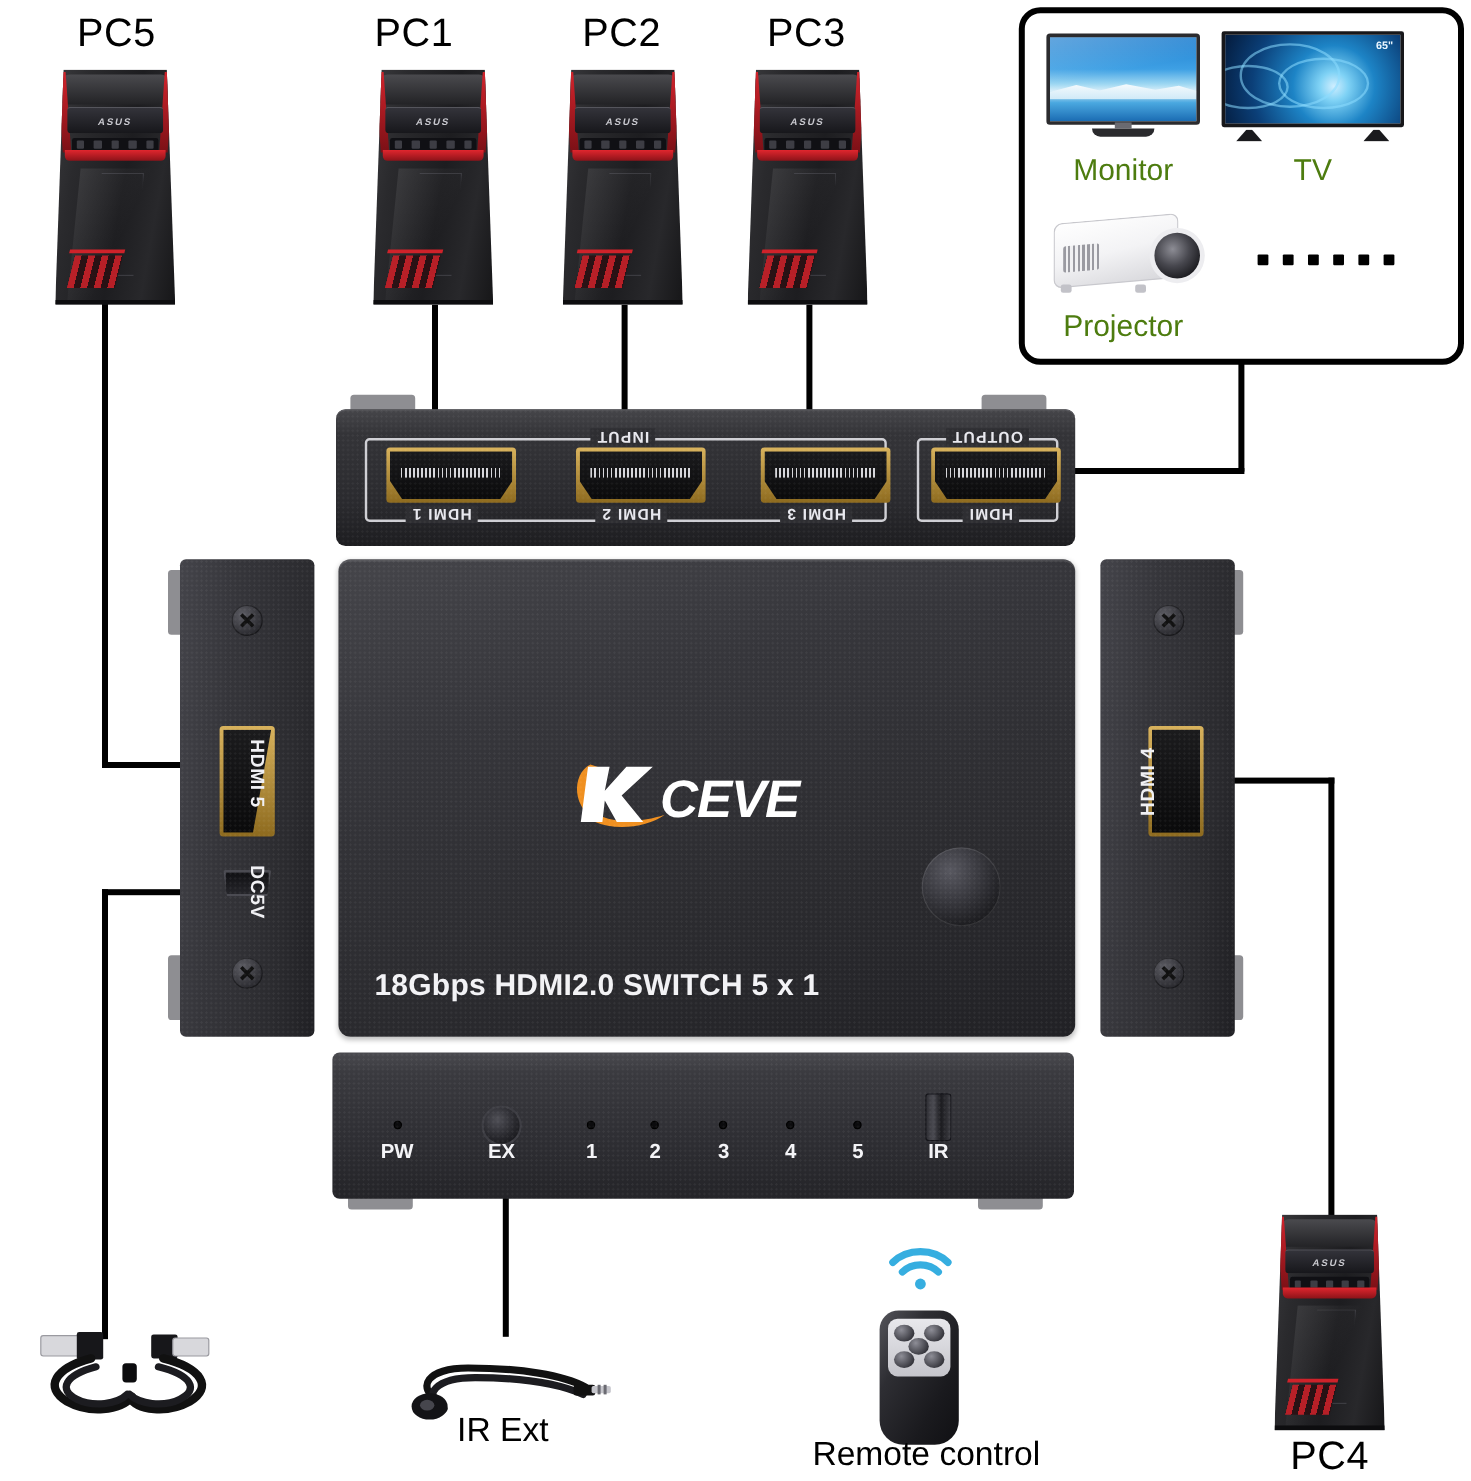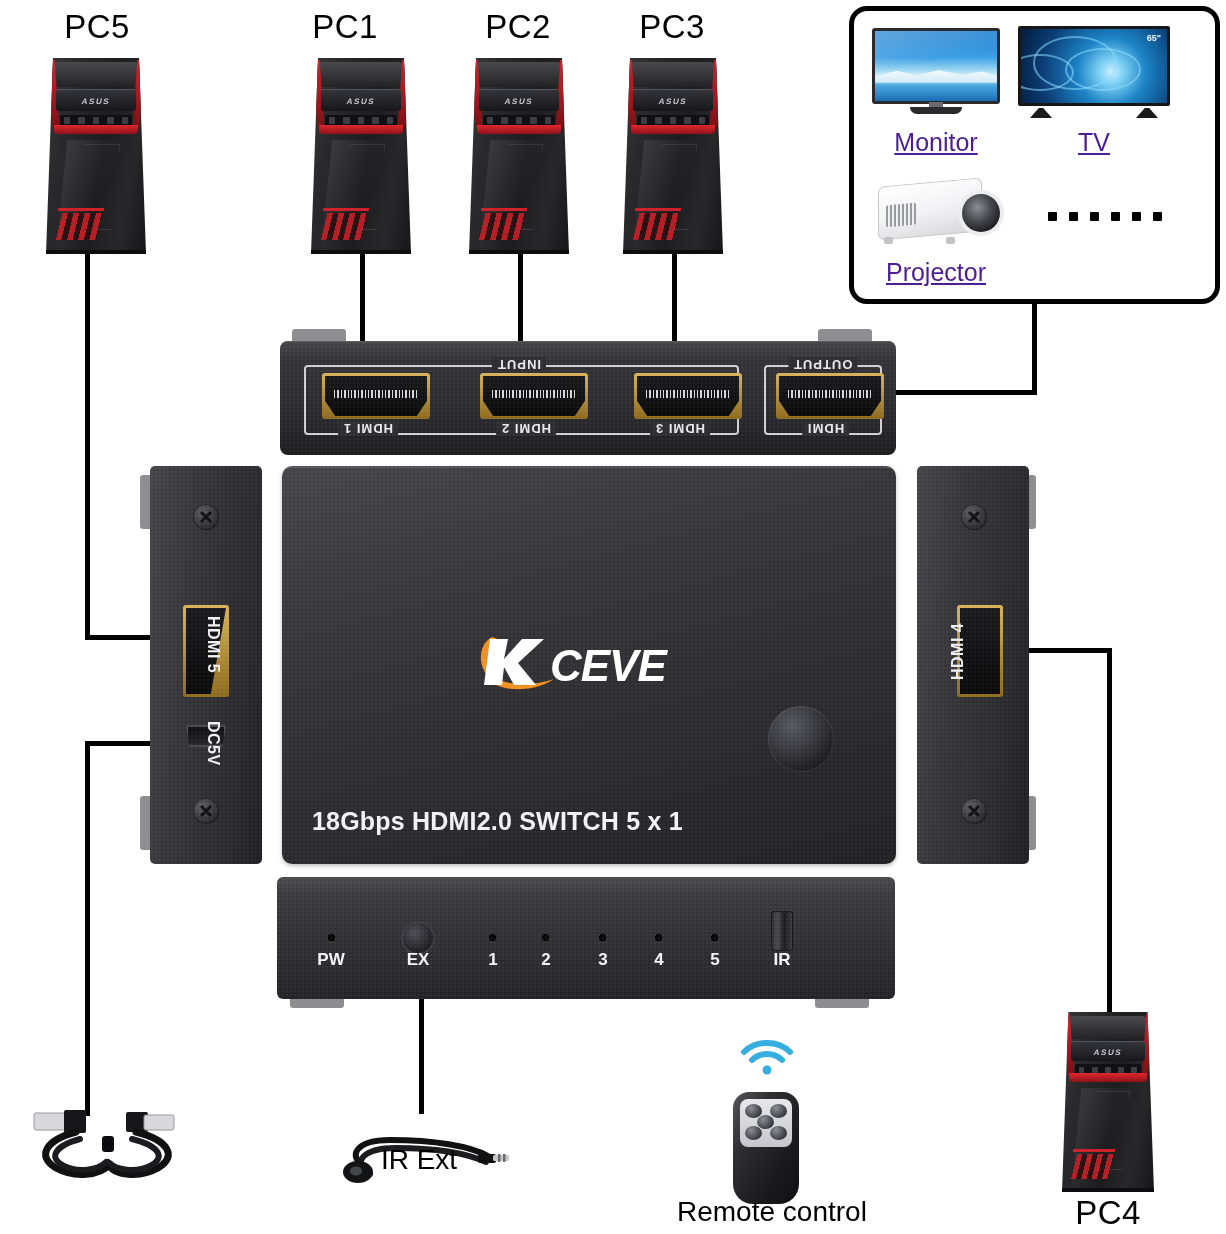--- a/index.html
+++ b/index.html
@@ -221,21 +221,21 @@
   .panel-cap {
     position:absolute; color:#f4f4f7; font-size:17px; font-weight:700;
     white-space:nowrap; text-align:center;
   }
 
   
   #devices-box {
     position:absolute; left:849px; top:6px; width:371px; height:298px;
     border:5px solid #000; border-radius:18px; background:#fff;
   }
-  .dev-label { position:absolute; font-size:25px; color:#4c1d95; text-align:center; white-space:nowrap;text-decoration:underline; }
+  .dev-label { position:absolute; font-size:25px; color:#4d7c0f; text-align:center; white-space:nowrap; }
 
   .monitor-shell {
     position:absolute; left:872px; top:28px; width:128px; height:86px;
   }
   .monitor-screen {
     position:absolute; left:0; top:0; width:100%; height:76px;
     background:
       linear-gradient(170deg, rgba(255,255,255,.30) 0%, rgba(255,255,255,0) 42%),
       linear-gradient(180deg,#1f7fd0 0%, #3ea0e4 38%, #9fd8f2 56%, #d8eef9 64%, #4aa8e0 78%, #1b6cb3 100%);
     border:3px solid #2b2b2e; border-radius:3px;
@@ -628,21 +628,21 @@
   <svg class="cable-svg" style="left:330px; top:1112px;" width="182" height="78" viewBox="0 0 182 78">
     <path d="M36 56 C16 44, 26 28, 60 28 C104 28, 140 34, 158 44" fill="none" stroke="#111" stroke-width="6" stroke-linecap="round"></path>
     <path d="M40 62 C20 50, 34 36, 66 36 C108 36, 138 42, 156 50" fill="none" stroke="#1c1c20" stroke-width="6" stroke-linecap="round"></path>
     <ellipse cx="28" cy="60" rx="15" ry="11" fill="#131316"></ellipse>
     <ellipse cx="26" cy="59" rx="6" ry="4.5" fill="#46464d"></ellipse>
     <rect x="148" y="42" width="18" height="9" rx="2" fill="#111"></rect>
     <rect x="163" y="43" width="16" height="6" rx="1.5" fill="#c6c6cc"></rect>
     <rect x="168" y="42" width="2.5" height="8" fill="#6b6b72"></rect>
     <rect x="173" y="42" width="2.5" height="8" fill="#6b6b72"></rect>
   </svg>
-  <div class="lbl acc-label" style="left:349px; top:1144px; width:140px;">IR Ext</div>
+  <div class="lbl acc-label" style="left:349px; top:1176px; width:140px;">IR Ext</div>
 
   <svg id="wifi-icon" viewBox="0 0 58 40">
     <path d="M6 16 C18 4, 40 4, 52 16" fill="none" stroke="#36AEE0" stroke-width="6" stroke-linecap="round"></path>
     <path d="M14 24 C22 16, 36 16, 44 24" fill="none" stroke="#36AEE0" stroke-width="6" stroke-linecap="round"></path>
     <circle cx="29" cy="34" r="4.5" fill="#36AEE0"></circle>
   </svg>
   <div id="remote-shell">
     <div id="remote-body"></div>
     <div id="remote-pad">
       <div class="rbtn" style="left:5px; top:5px;"></div>

